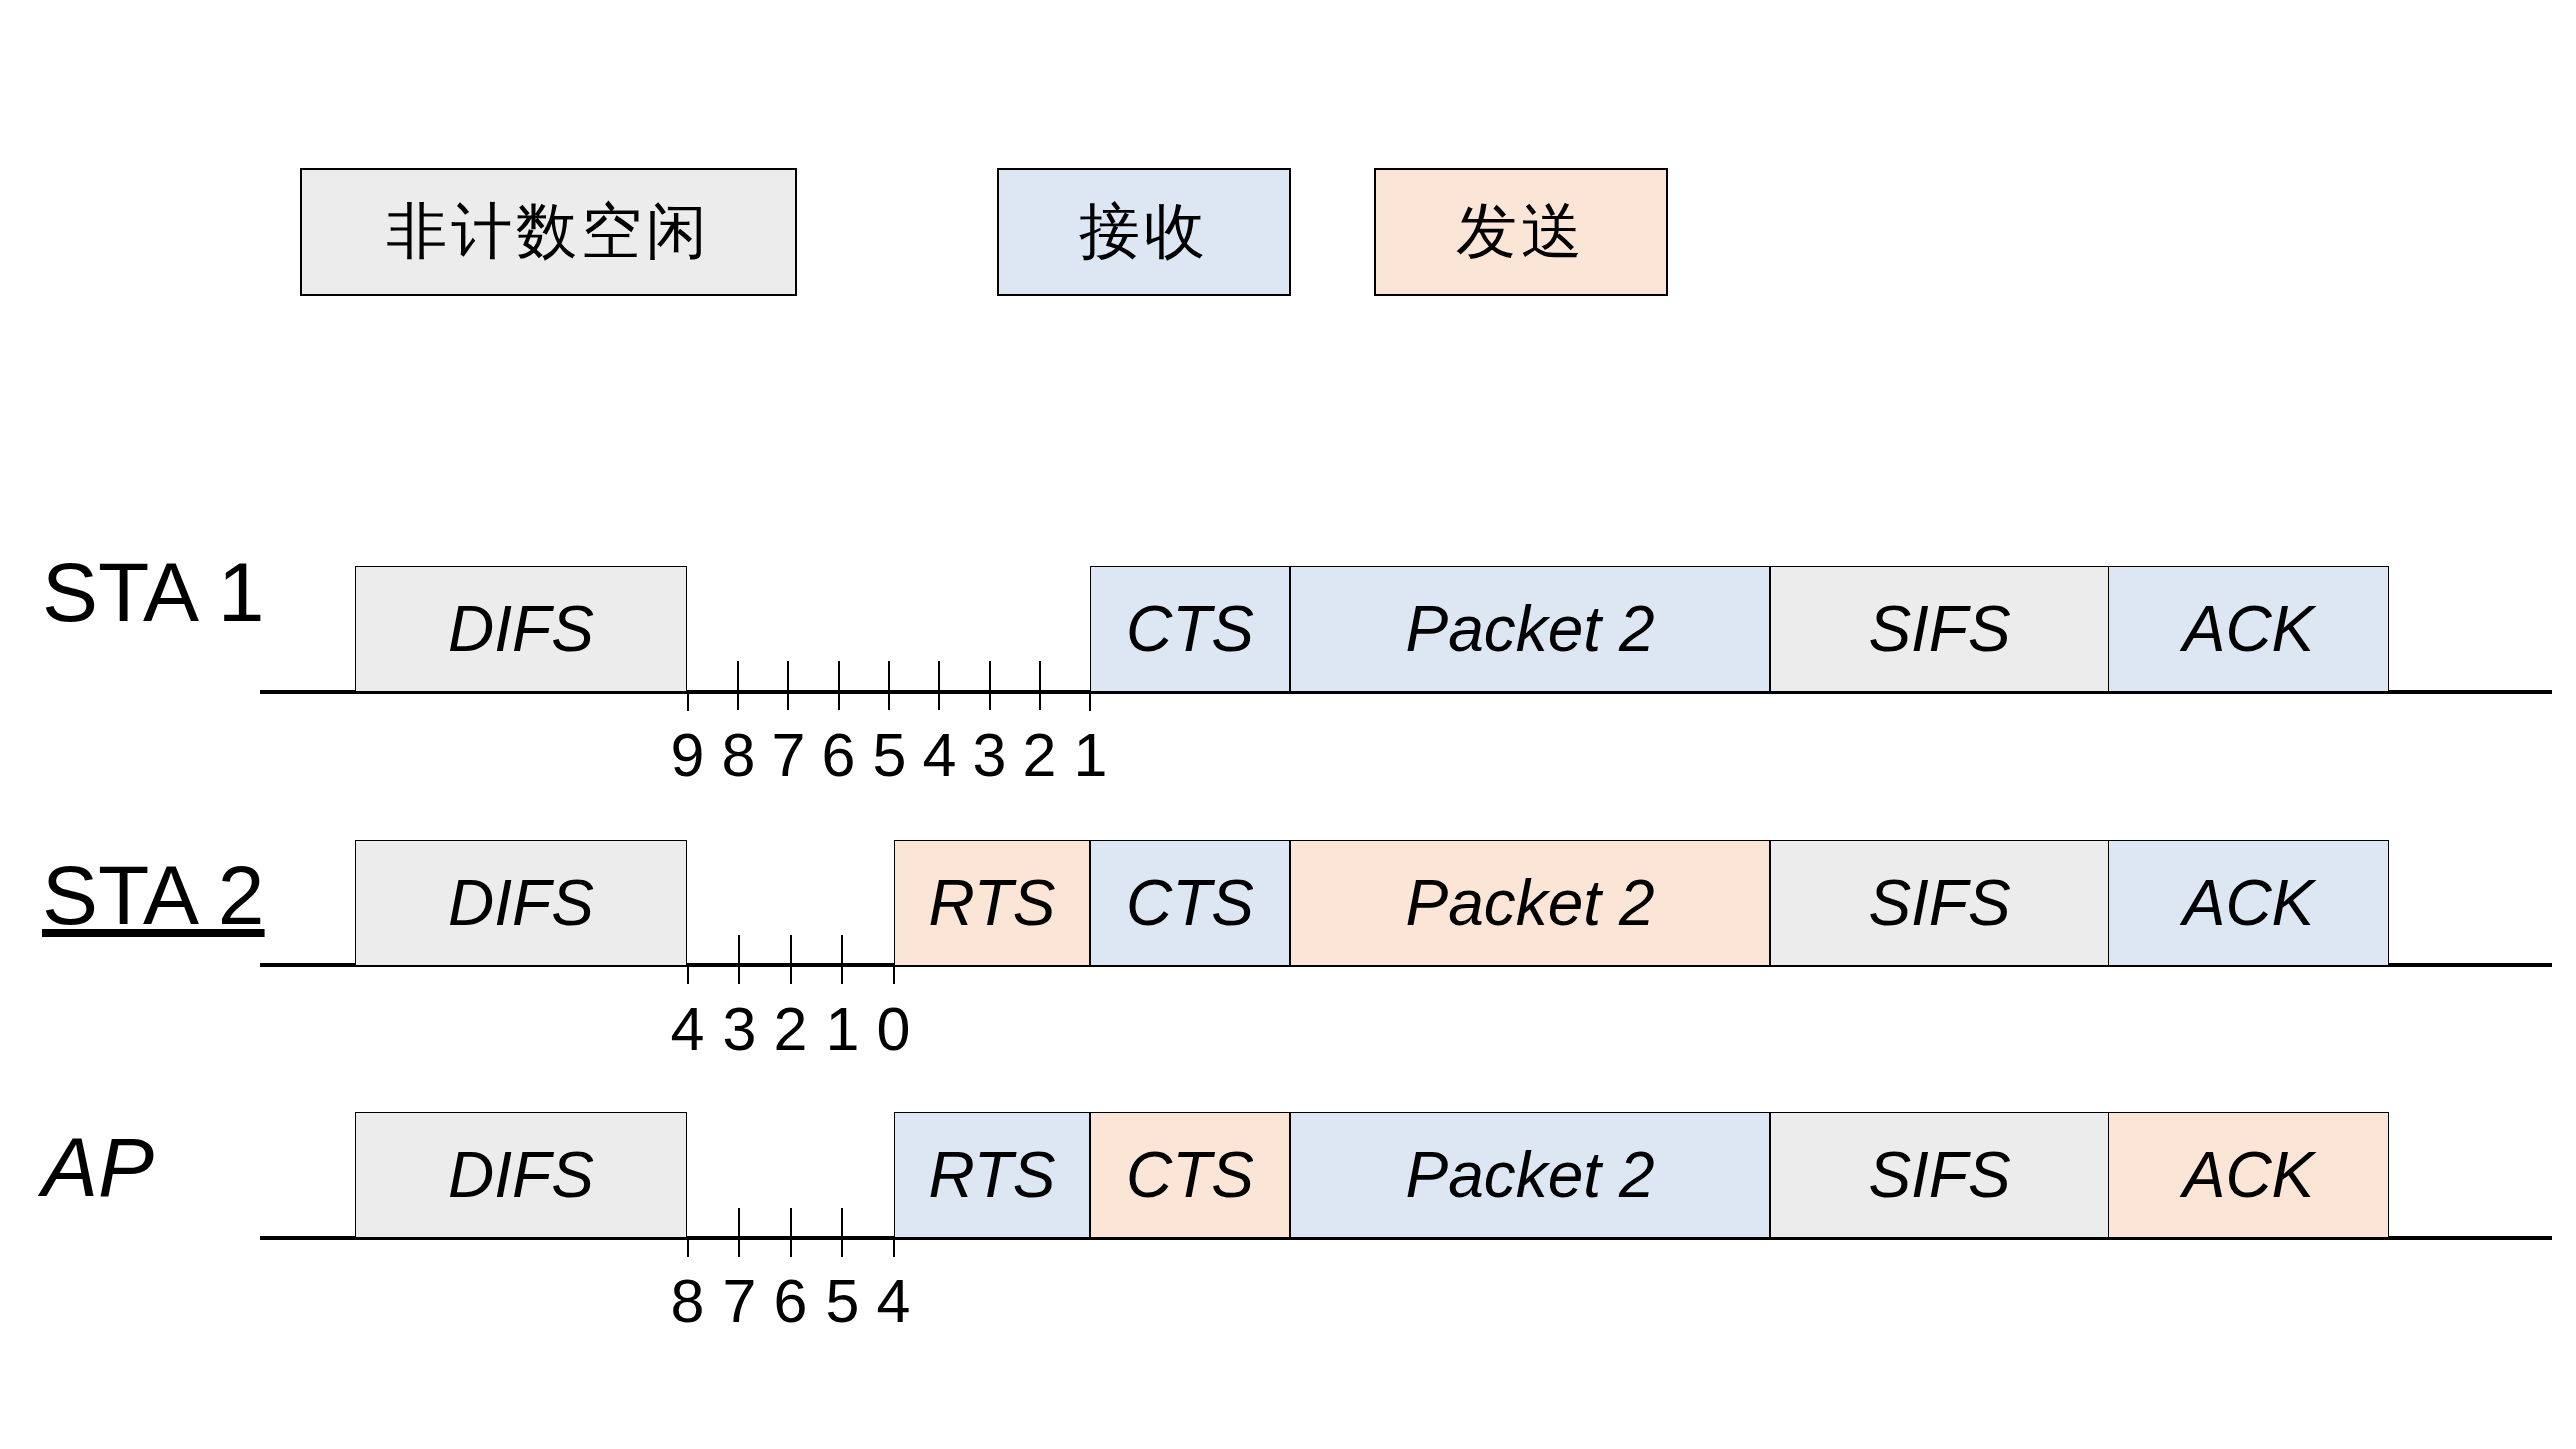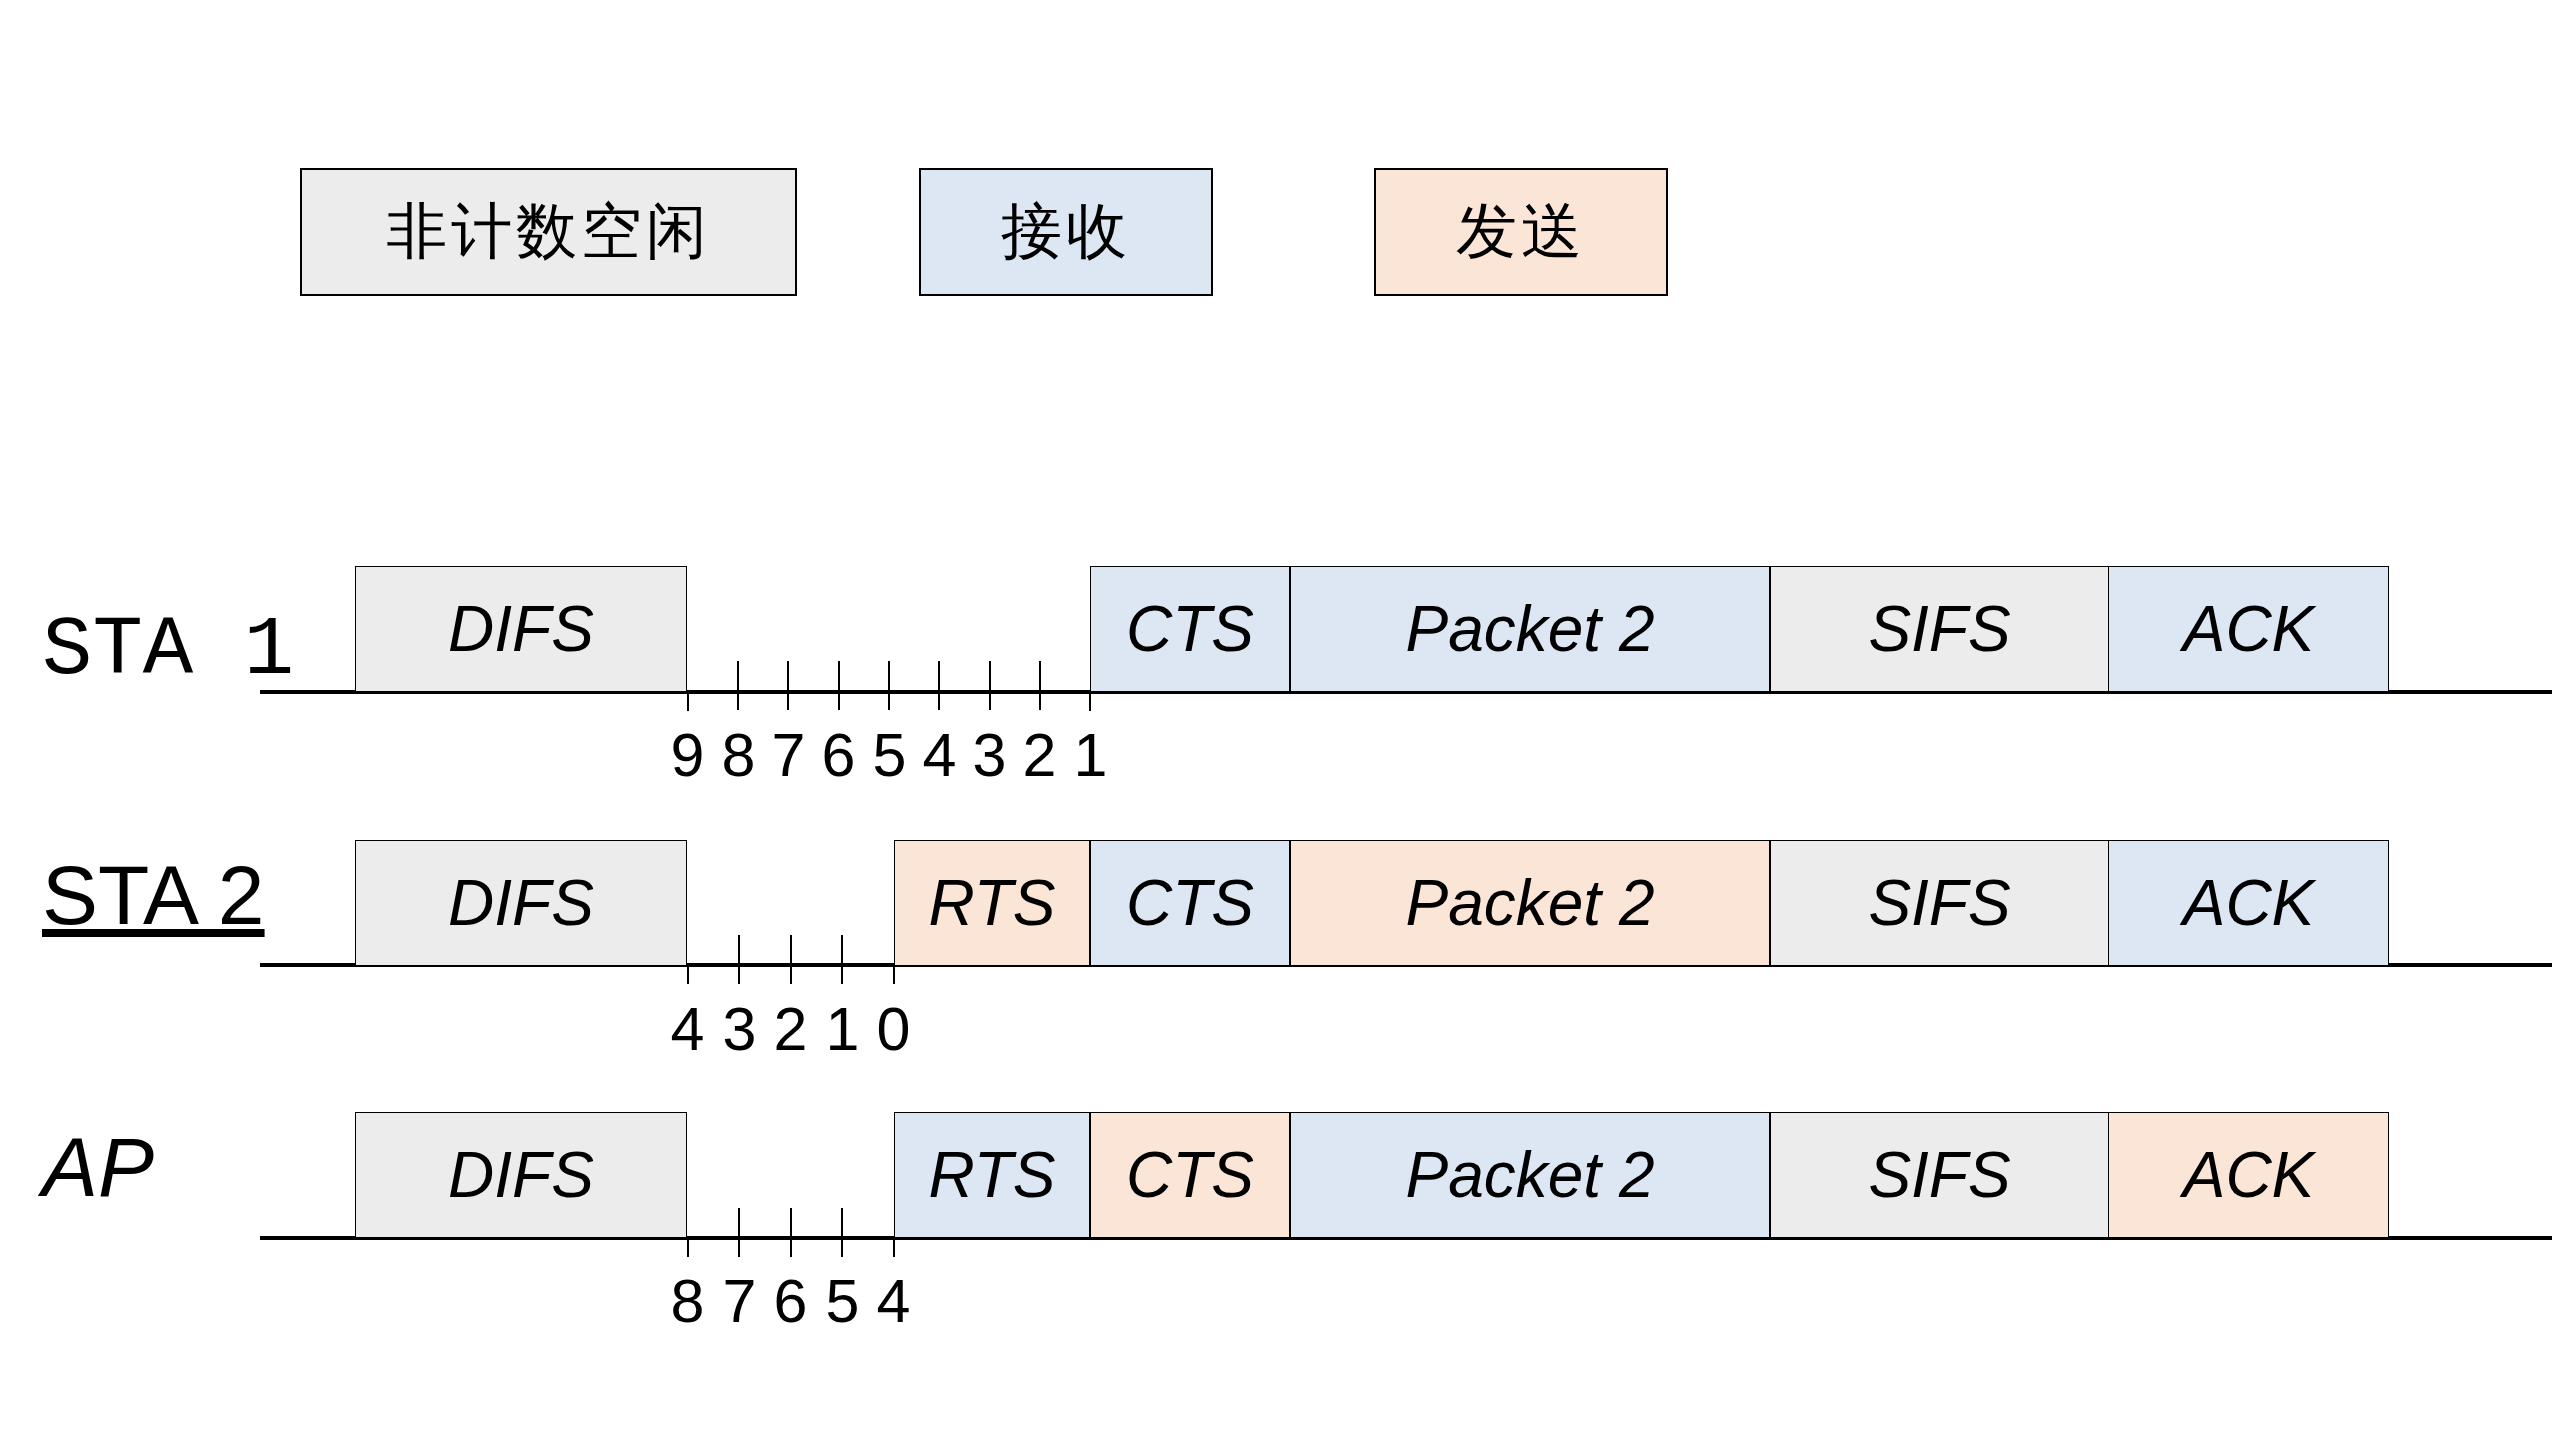--- a/index.html
+++ b/index.html
@@ -63,30 +63,30 @@
   }
 </style>
 </head>
 <body>
 
 <div id="stage">
   <div>
       <div class="legend-box" style="left: 300px; width: 497px; background: rgb(236, 236, 236);">
         <span>非计数空闲</span>
       </div>
-      <div class="legend-box" style="left: 919px; width: 294px; background: rgb(220, 231, 243);">
+      <div class="legend-box" style="left: 997px; width: 294px; background: rgb(220, 231, 243);">
         <span>接收</span>
       </div>
       <div class="legend-box" style="left: 1374px; width: 294px; background: rgb(251, 229, 214);">
         <span>发送</span>
       </div>
     </div>
   <div>
       <div>
-        <div class="row-label" style="top: 609px; font-family: Liberation Mono, monospace;">STA 1</div>
+        <div class="row-label" style="top: 550px;">STA 1</div>
         <div class="timeline" style="top: 690px;"></div>
         <div class="seg-box" style="left: 355px; width: 332px; top: 566px; height: 126px; background: rgb(236, 236, 236);">
           <span>DIFS</span>
         </div>
         <div class="seg-box" style="left: 1090px; width: 200px; top: 566px; height: 126px; background: rgb(220, 231, 243);">
           <span>CTS</span>
         </div>
         <div class="seg-box" style="left: 1290px; width: 480px; top: 566px; height: 126px; background: rgb(220, 231, 243);">
           <span>Packet 2</span>
         </div>

